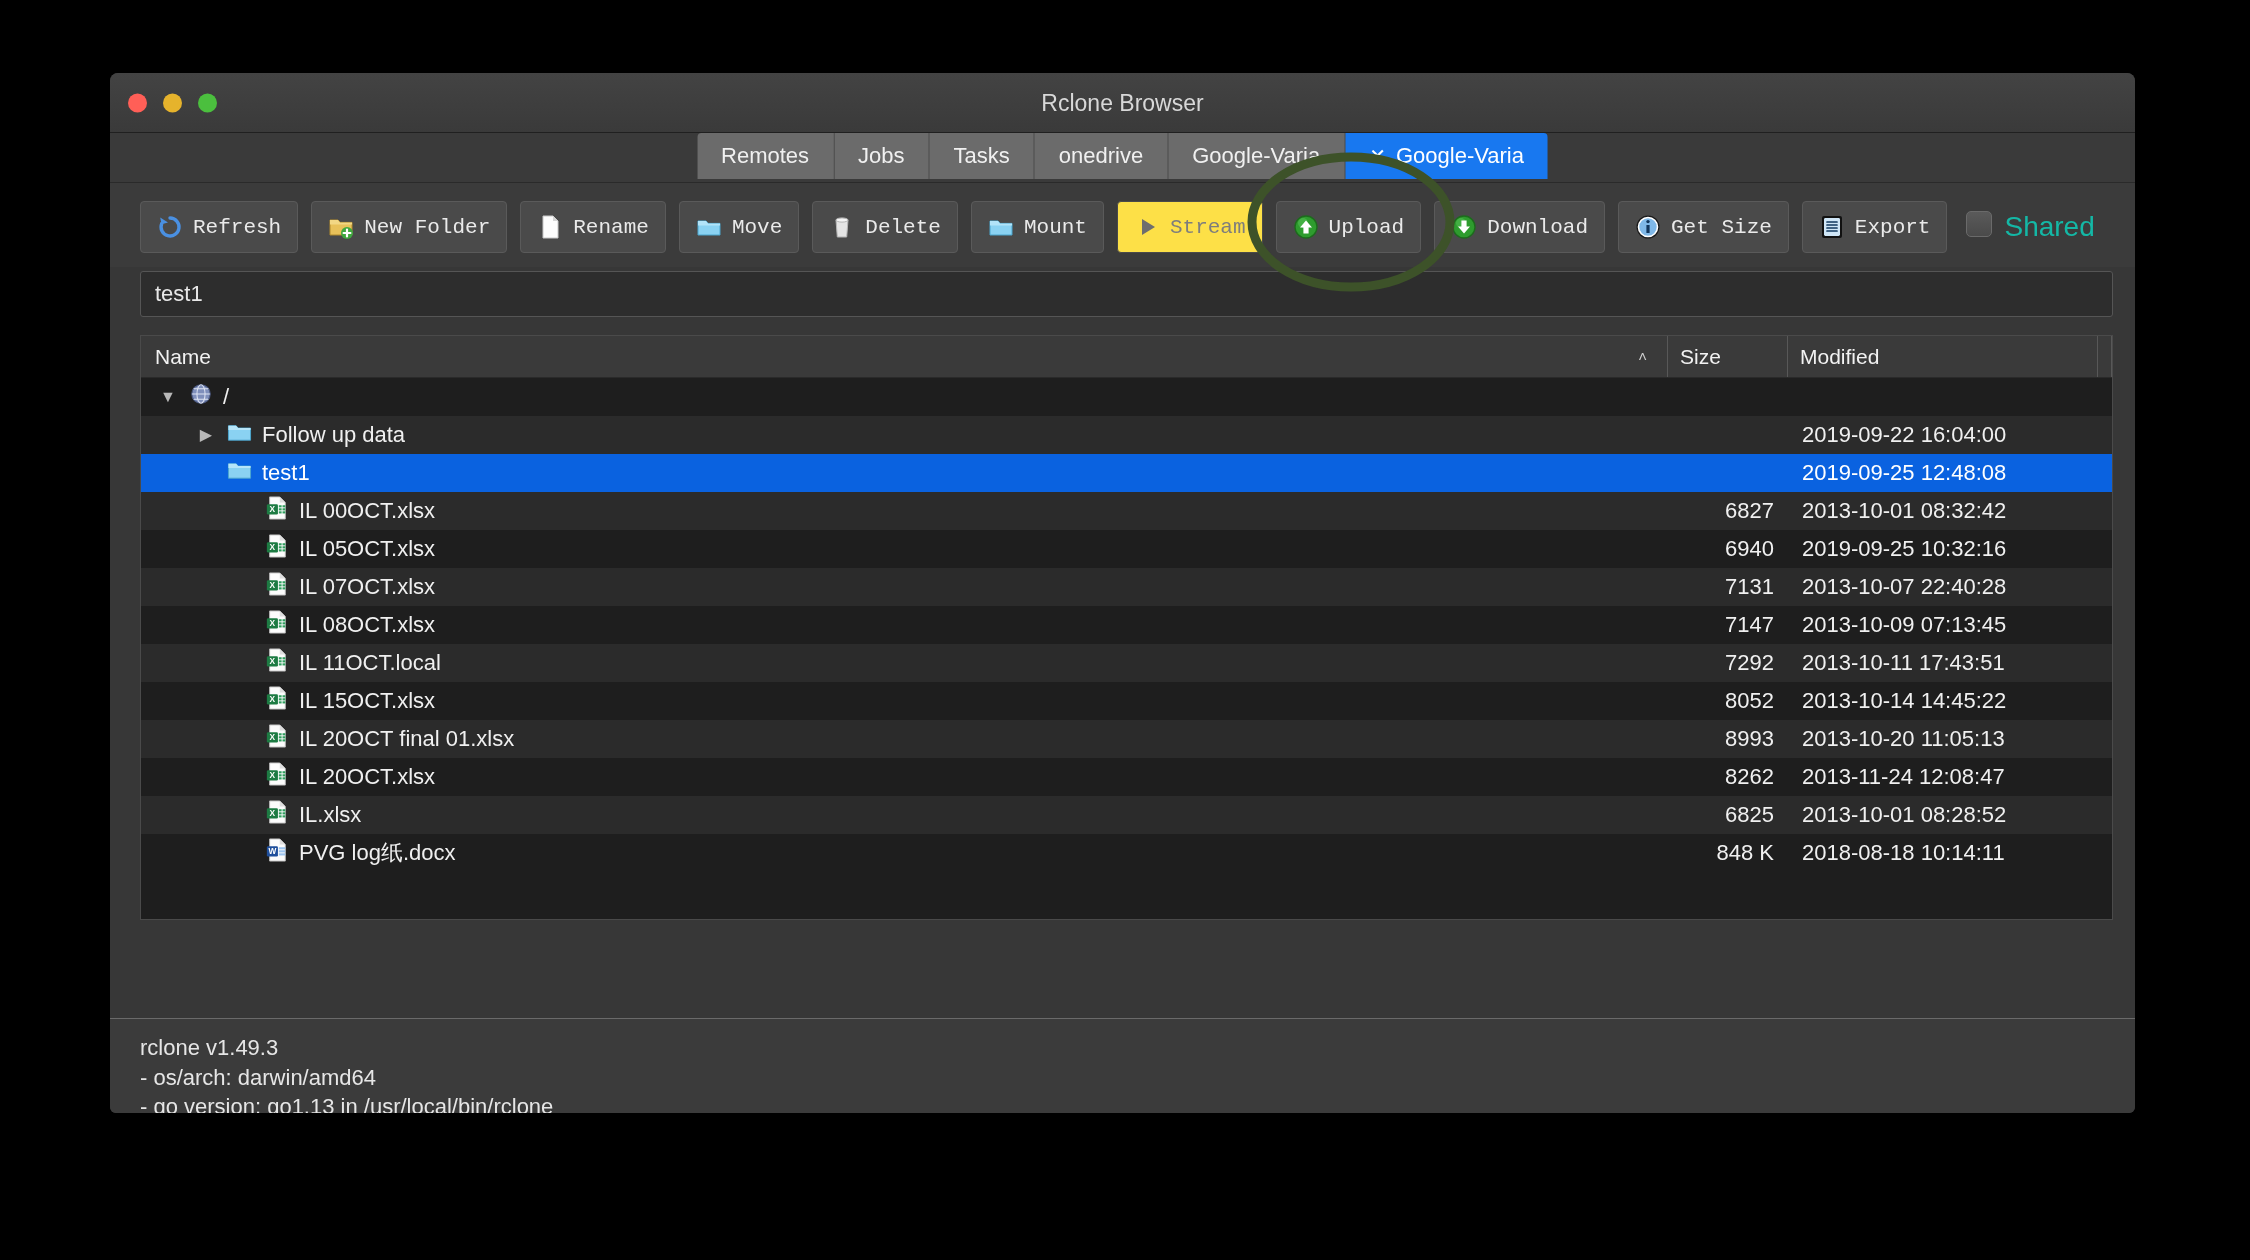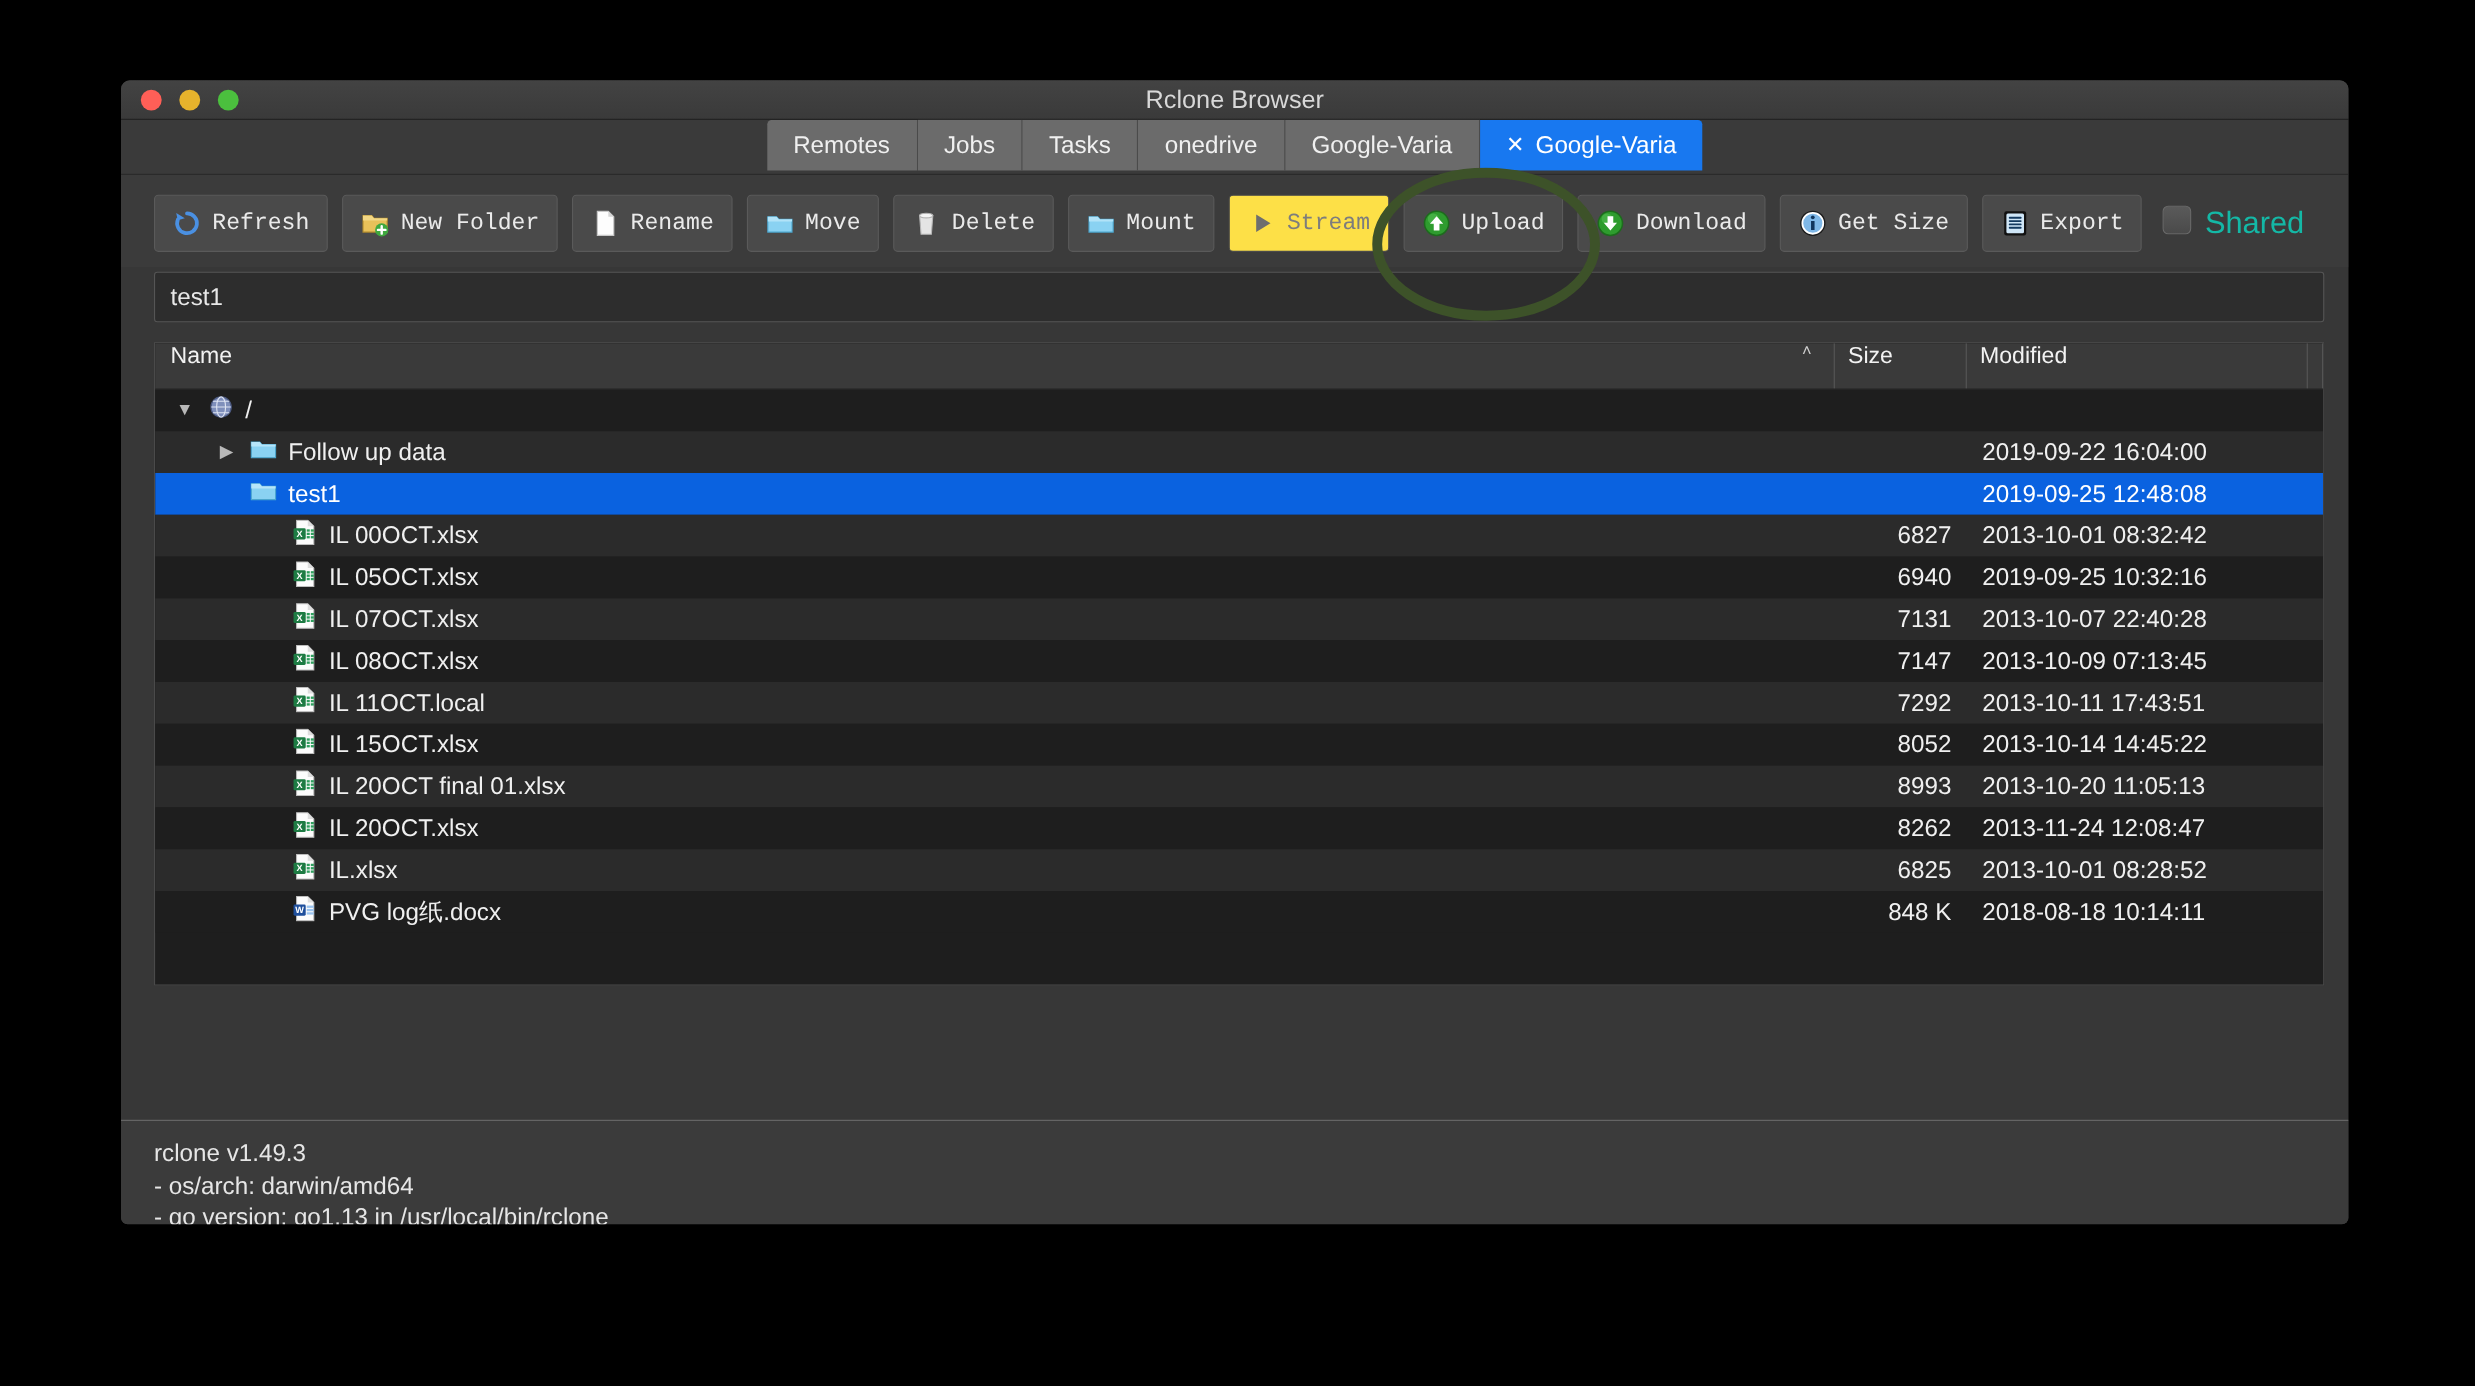--- a/index.html
+++ b/index.html
@@ -21,21 +21,21 @@
     height: 1040px;
     background: #373737;
     border-radius: 8px 8px 6px 6px;
     overflow: hidden;
     box-shadow: 0 12px 40px rgba(0,0,0,0.7);
   }
 
   
   .titlebar {
     position: relative;
-    height: 36px;
+    height: 60px;
     background: linear-gradient(to bottom, #434343 0%, #3a3a3a 100%);
     border-bottom: 1px solid #202020;
   }
   .traffic {
     position: absolute;
     left: 18px;
     top: 50%;
     transform: translateY(-50%);
     display: flex;
     gap: 16px;
@@ -172,20 +172,21 @@
     display: flex;
     height: 42px;
     background: #3a3a3a;
     border-bottom: 1px solid #2a2a2a;
     color: #f2f2f2;
     font-size: 21px;
     align-items: stretch;
   }
   .th {
     display: flex;
+    align-items: center;
     padding: 0 12px;
     border-right: 1px solid #585858;
   }
   .th.name { flex: 1; padding-left: 14px; }
   .th.size { width: 120px; justify-content: flex-start; }
   .th.modified { width: 310px; }
   .th.endcap { width: 14px; padding: 0; }
   .sortcaret {
     margin-left: auto;
     margin-right: 8px;

